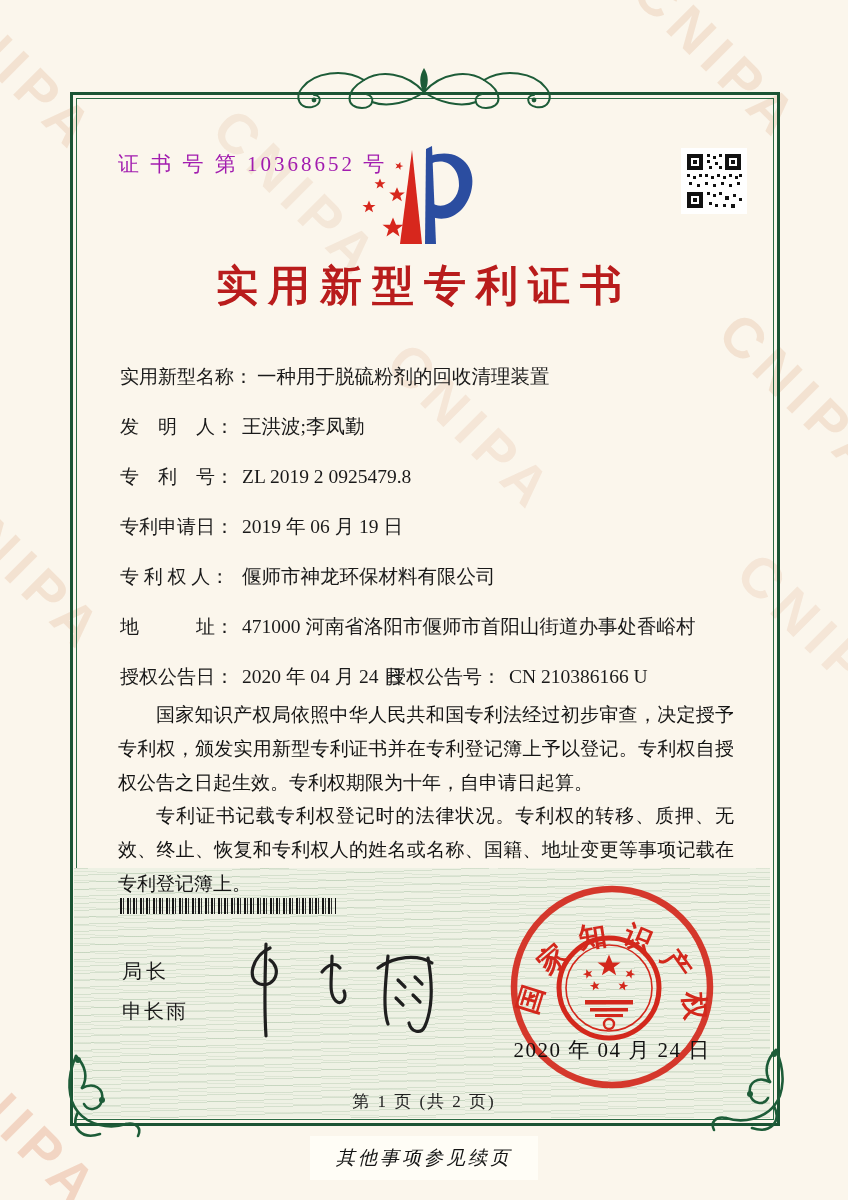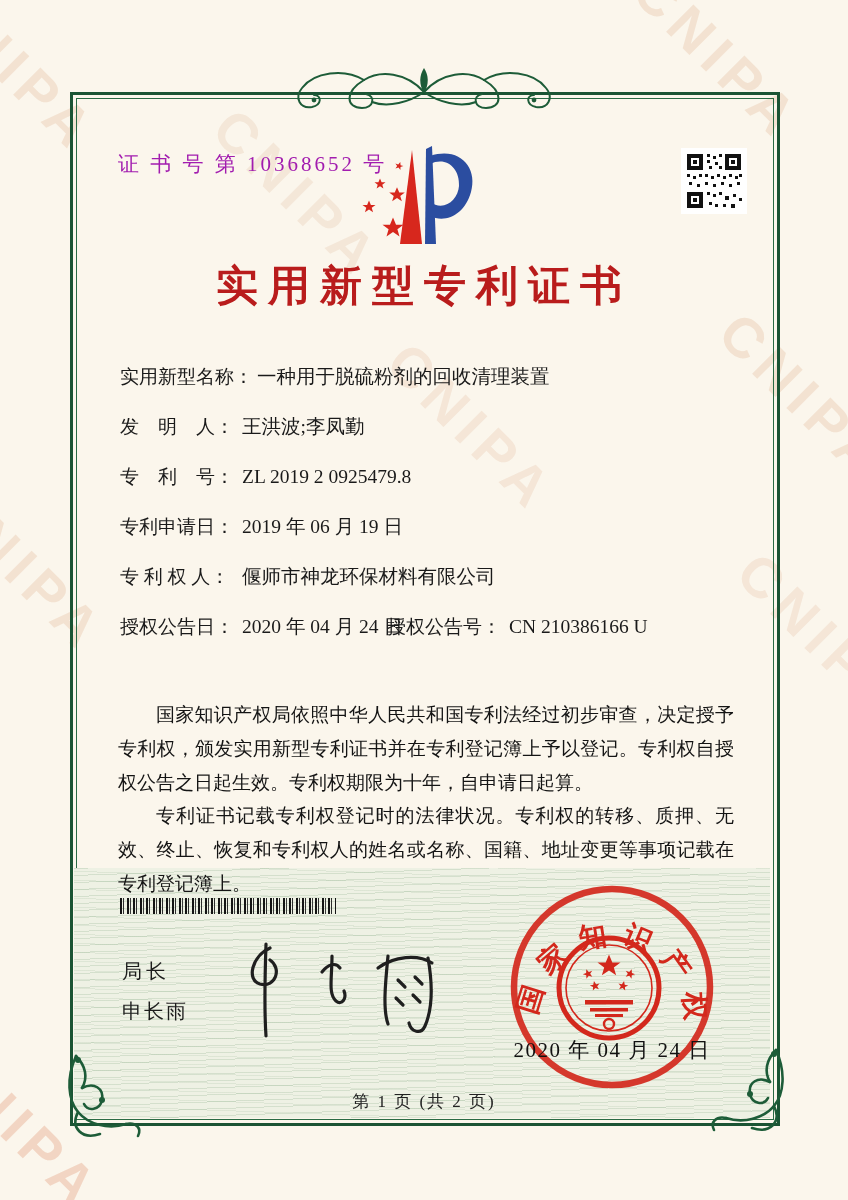--- a/index.html
+++ b/index.html
@@ -227,20 +227,24 @@
       <span class="f-value">ZL 2019 2 0925479.8</span>
     </div>
     <div class="frow">
       <span class="f-label">专利申请日：</span>
       <span class="f-value">2019 年 06 月 19 日</span>
     </div>
     <div class="frow">
       <span class="f-label">专 利 权 人：</span>
       <span class="f-value">偃师市神龙环保材料有限公司</span>
     </div>
+    <div class="frow">
+      <span class="f-label">地　　　址：</span>
+      <span class="f-value">471000  河南省洛阳市偃师市首阳山街道办事处香峪村</span>
+    </div>
     <div class="frow double">
       <span class="pair1">
         <span class="f-label">授权公告日：</span>
         <span class="f-value">2020 年 04 月 24 日</span>
       </span>
       <span class="pair2">
         <span class="f-label">授权公告号：</span>
         <span class="f-value">CN 210386166 U</span>
       </span>
     </div>
@@ -291,14 +295,15 @@
       <rect x="80" y="120" width="48" height="4.5" fill="#d3281c"></rect>
       <rect x="85" y="128" width="38" height="3.5" fill="#d3281c"></rect>
       <rect x="90" y="134" width="28" height="3" fill="#d3281c"></rect>
       <circle cx="104" cy="144" r="5" fill="none" stroke="#d3281c" stroke-width="2.4"></circle>
     </g>
     <text x="107" y="177" text-anchor="middle" font-family="Liberation Serif, serif" font-size="21" fill="#111" letter-spacing="1.5">2020 年 04 月 24 日</text>
   </svg>
 
   <div class="page-footer">第 1 页 (共 2 页)</div>
 
+  <div class="continuation">其他事项参见续页</div>
 
 </div>
 
 </body></html>

